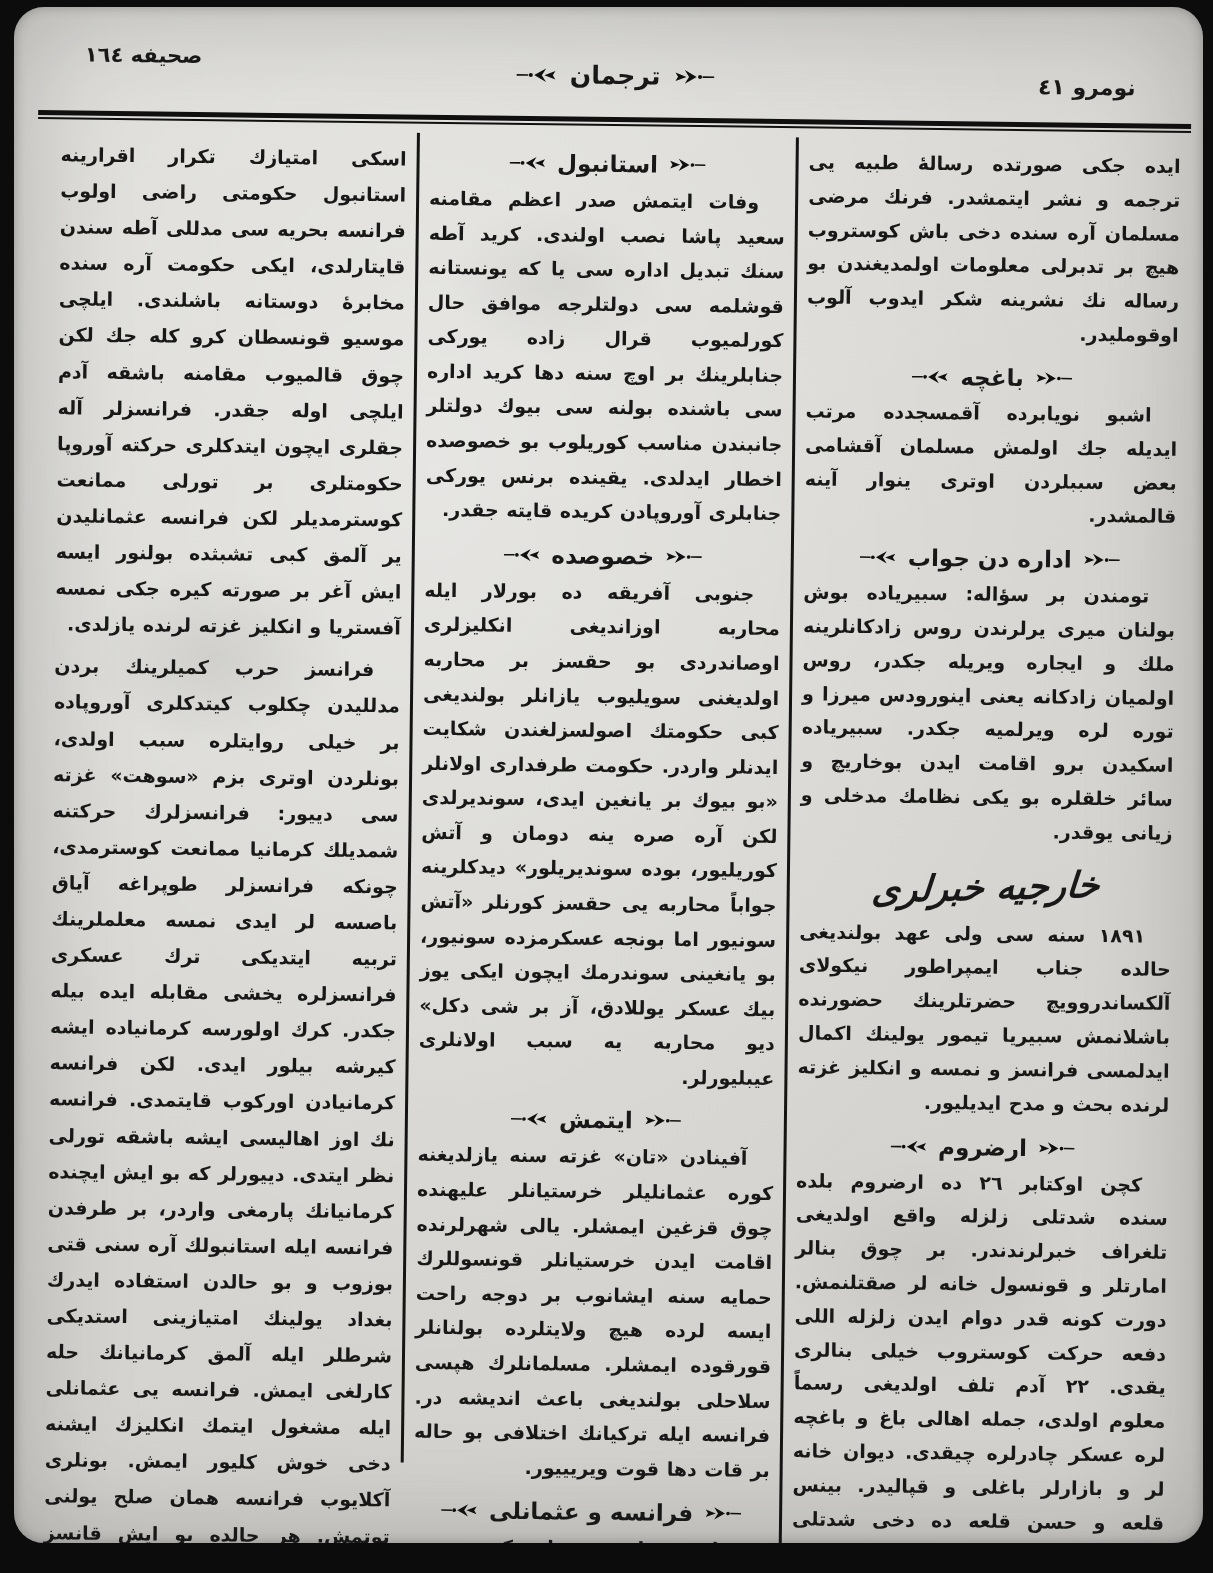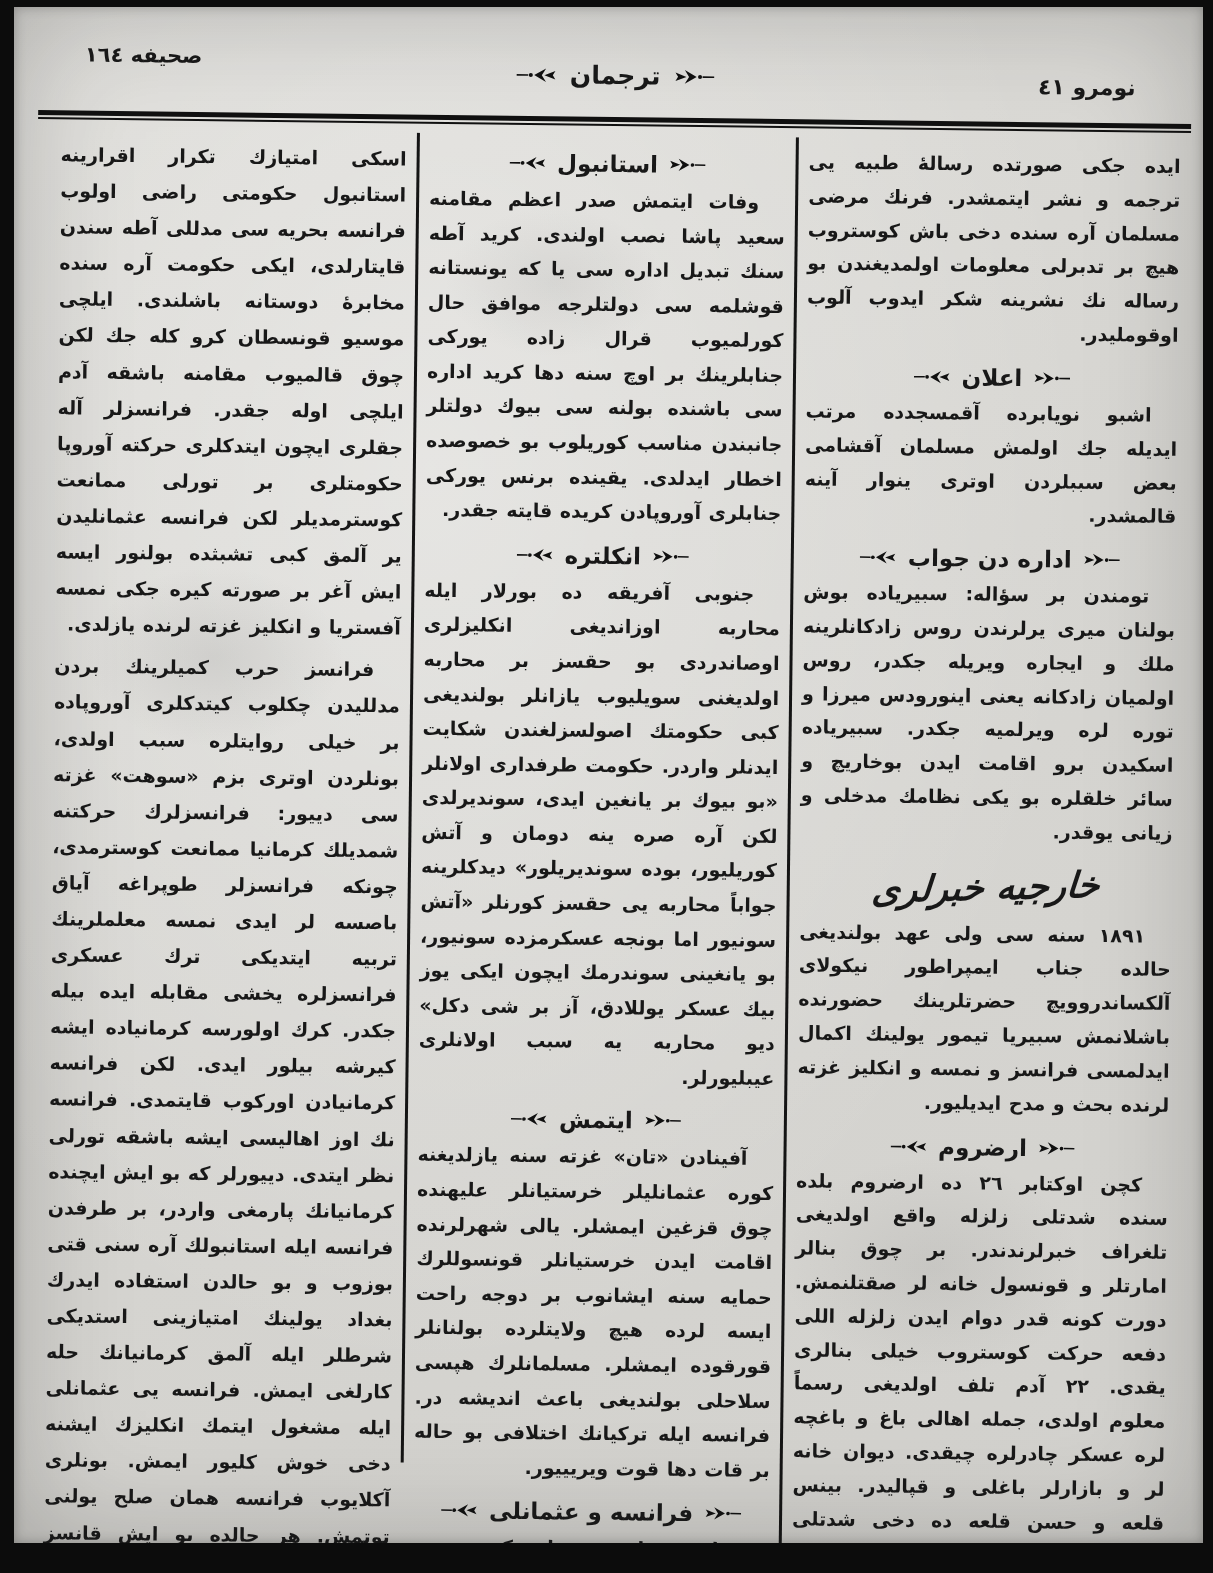--- a/index.html
+++ b/index.html
@@ -10,20 +10,21 @@
     overflow:hidden;
   }
   .paper{
     position:absolute;top:7px;left:14px;right:10px;bottom:30px;
     background:
       radial-gradient(ellipse at 35% 30%, rgba(255,255,255,.35), rgba(255,255,255,0) 60%),
       linear-gradient(160deg,#dddcd8 0%,#d7d6d2 45%,#d2d1cd 100%);
     box-shadow:inset 0 0 120px rgba(0,0,0,.22), inset 0 0 12px rgba(0,0,0,.25);
     overflow:hidden;
     color:#181818;
+    border-radius:30px;
   }
   .tilt{position:absolute;inset:0;padding:14px 18px 10px 18px;transform:rotate(0.7deg);transform-origin:50% 40%;}
   .stain{position:absolute;border-radius:50%;pointer-events:none;}
   .stain.s1{width:260px;height:180px;left:70px;top:560px;background:radial-gradient(closest-side,rgba(90,90,90,.12),rgba(90,90,90,0));}
   .stain.s2{width:300px;height:220px;right:120px;top:1150px;background:radial-gradient(closest-side,rgba(90,90,90,.10),rgba(90,90,90,0));}
   .stain.s3{width:220px;height:150px;left:430px;top:200px;background:radial-gradient(closest-side,rgba(90,90,90,.09),rgba(90,90,90,0));}
 
   
   .mast{position:relative;height:96px;}
   .page-label{position:absolute;right:auto;left:46px;top:28px;font-size:21px;font-weight:700;letter-spacing:1px;}
@@ -107,21 +108,21 @@
 
         <div class="sec-head">
           <span class="orn flip">
             <svg width="40" height="16" viewBox="0 0 52 20">
                 <line x1="0" y1="10" x2="14" y2="10" stroke="#101010" stroke-width="2"></line>
                 <circle cx="17" cy="10" r="2.4" fill="#101010"></circle>
                 <path d="M21 10 L35 2 L30 10 L35 18 Z" fill="#101010"></path>
                 <path d="M33 10 L46 5 L43 10 L46 15 Z" fill="#101010"></path>
               </svg>
           </span>
-          <span class="sec-title">اعلان</span>
+          <span class="sec-title">باغچه</span>
           <span class="orn">
             <svg width="40" height="16" viewBox="0 0 52 20">
                 <line x1="0" y1="10" x2="14" y2="10" stroke="#101010" stroke-width="2"></line>
                 <circle cx="17" cy="10" r="2.4" fill="#101010"></circle>
                 <path d="M21 10 L35 2 L30 10 L35 18 Z" fill="#101010"></path>
                 <path d="M33 10 L46 5 L43 10 L46 15 Z" fill="#101010"></path>
               </svg>
           </span>
         </div>
         <p class="body-text">اشبو نويابرده آقمسجدده مرتب ايديله جك اولمش مسلمان آقشامى بعض سببلردن اوترى ينوار آينه قالمشدر.</p>
@@ -198,21 +199,21 @@
 
         <div class="sec-head">
           <span class="orn flip">
             <svg width="40" height="16" viewBox="0 0 52 20">
                 <line x1="0" y1="10" x2="14" y2="10" stroke="#101010" stroke-width="2"></line>
                 <circle cx="17" cy="10" r="2.4" fill="#101010"></circle>
                 <path d="M21 10 L35 2 L30 10 L35 18 Z" fill="#101010"></path>
                 <path d="M33 10 L46 5 L43 10 L46 15 Z" fill="#101010"></path>
               </svg>
           </span>
-          <span class="sec-title">انكلتره</span>
+          <span class="sec-title">خصوصده</span>
           <span class="orn">
             <svg width="40" height="16" viewBox="0 0 52 20">
                 <line x1="0" y1="10" x2="14" y2="10" stroke="#101010" stroke-width="2"></line>
                 <circle cx="17" cy="10" r="2.4" fill="#101010"></circle>
                 <path d="M21 10 L35 2 L30 10 L35 18 Z" fill="#101010"></path>
                 <path d="M33 10 L46 5 L43 10 L46 15 Z" fill="#101010"></path>
               </svg>
           </span>
         </div>
         <p class="body-text">جنوبى آفريقه ده بورلار ايله محاربه اوزانديغى انكليزلرى اوصاندردى بو حقسز بر محاربه اولديغنى سويليوب يازانلر بولنديغى كبى حكومتك اصولسزلغندن شكايت ايدنلر واردر. حكومت طرفدارى اولانلر «بو بيوك بر يانغين ايدى، سونديرلدى لكن آره صره ينه دومان و آتش كوريليور، بوده سونديريلور» ديدكلرينه جواباً محاربه يى حقسز كورنلر «آتش سونيور اما بونجه عسكرمزده سونيور، بو يانغينى سوندرمك ايچون ايكى يوز بيك عسكر يوللادق، آز بر شى دكل» ديو محاربه يه سبب اولانلرى عيبليورلر.</p>

